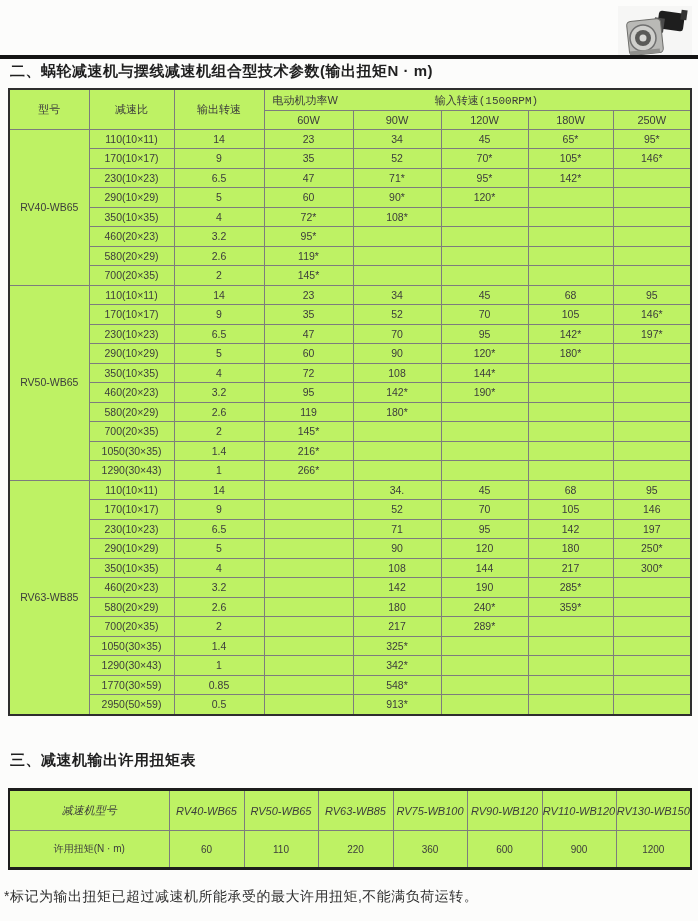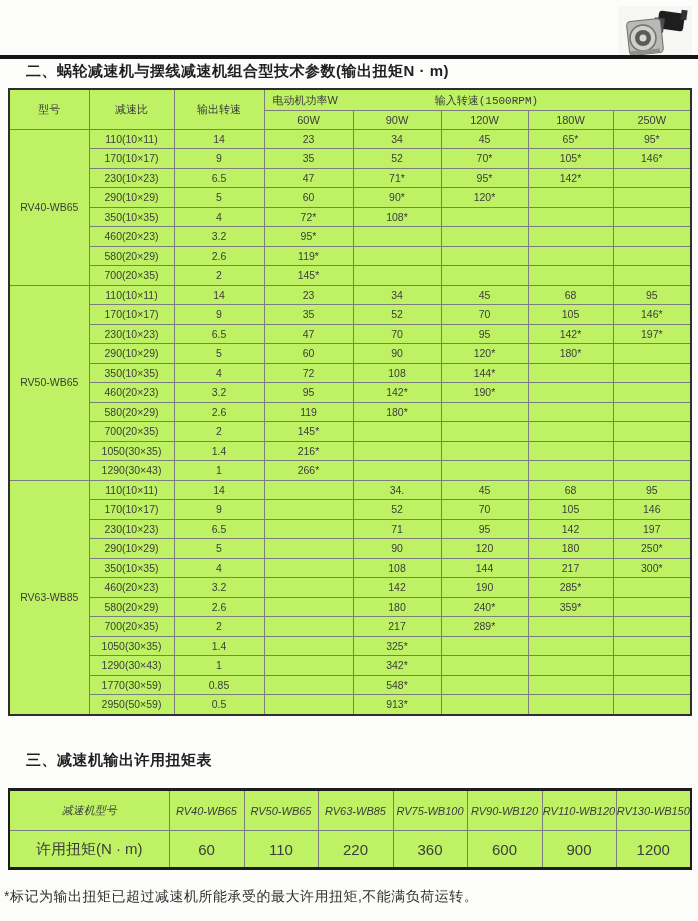--- a/index.html
+++ b/index.html
@@ -17,21 +17,21 @@
     position:absolute; top:6px; right:6px; width:74px; height:52px;
   }
 
   
   .top-rule {
     position:absolute; top:55px; left:0; width:698px; height:4px;
     background:#141414;
   }
 
   .sec-title {
-    position:absolute; left:26px;
+    position:absolute; left:10px;
     font-size:15px; font-weight:bold; color:#1f1f1f;
     letter-spacing:0.5px; white-space:nowrap;
   }
   #sec2-title { top:62px; }
   #sec3-title { top:751px; }
 
   table { border-collapse:collapse; table-layout:fixed; background:#bef264; }
   th, td {
     border:1px solid #7d7d7d;
     text-align:center; vertical-align:middle;
@@ -57,21 +57,21 @@
     position:absolute; left:40%; top:50%; transform:translateY(-50%);font-family:Liberation Mono, monospace;
   }
   .model-cell { font-size:10.5px; }
 
   
   #torque-table {
     position:absolute; left:8px; top:788px; width:682px;
     border:2px solid #1d1d1d; border-top-width:3px; border-bottom-width:3px;
   }
   #torque-table th { height:41px; font-size:11px;font-style:italic; }
-  #torque-table td { height:38px; font-size:15px; }
+  #torque-table td { height:38px; font-size:10px; }
 
   .footnote {
     position:absolute; left:4px; top:888px;
     font-size:14px; color:#2e2e2e; letter-spacing:0.5px;
   }
 </style>
 </head>
 <body>
 
 <div class="photo">

